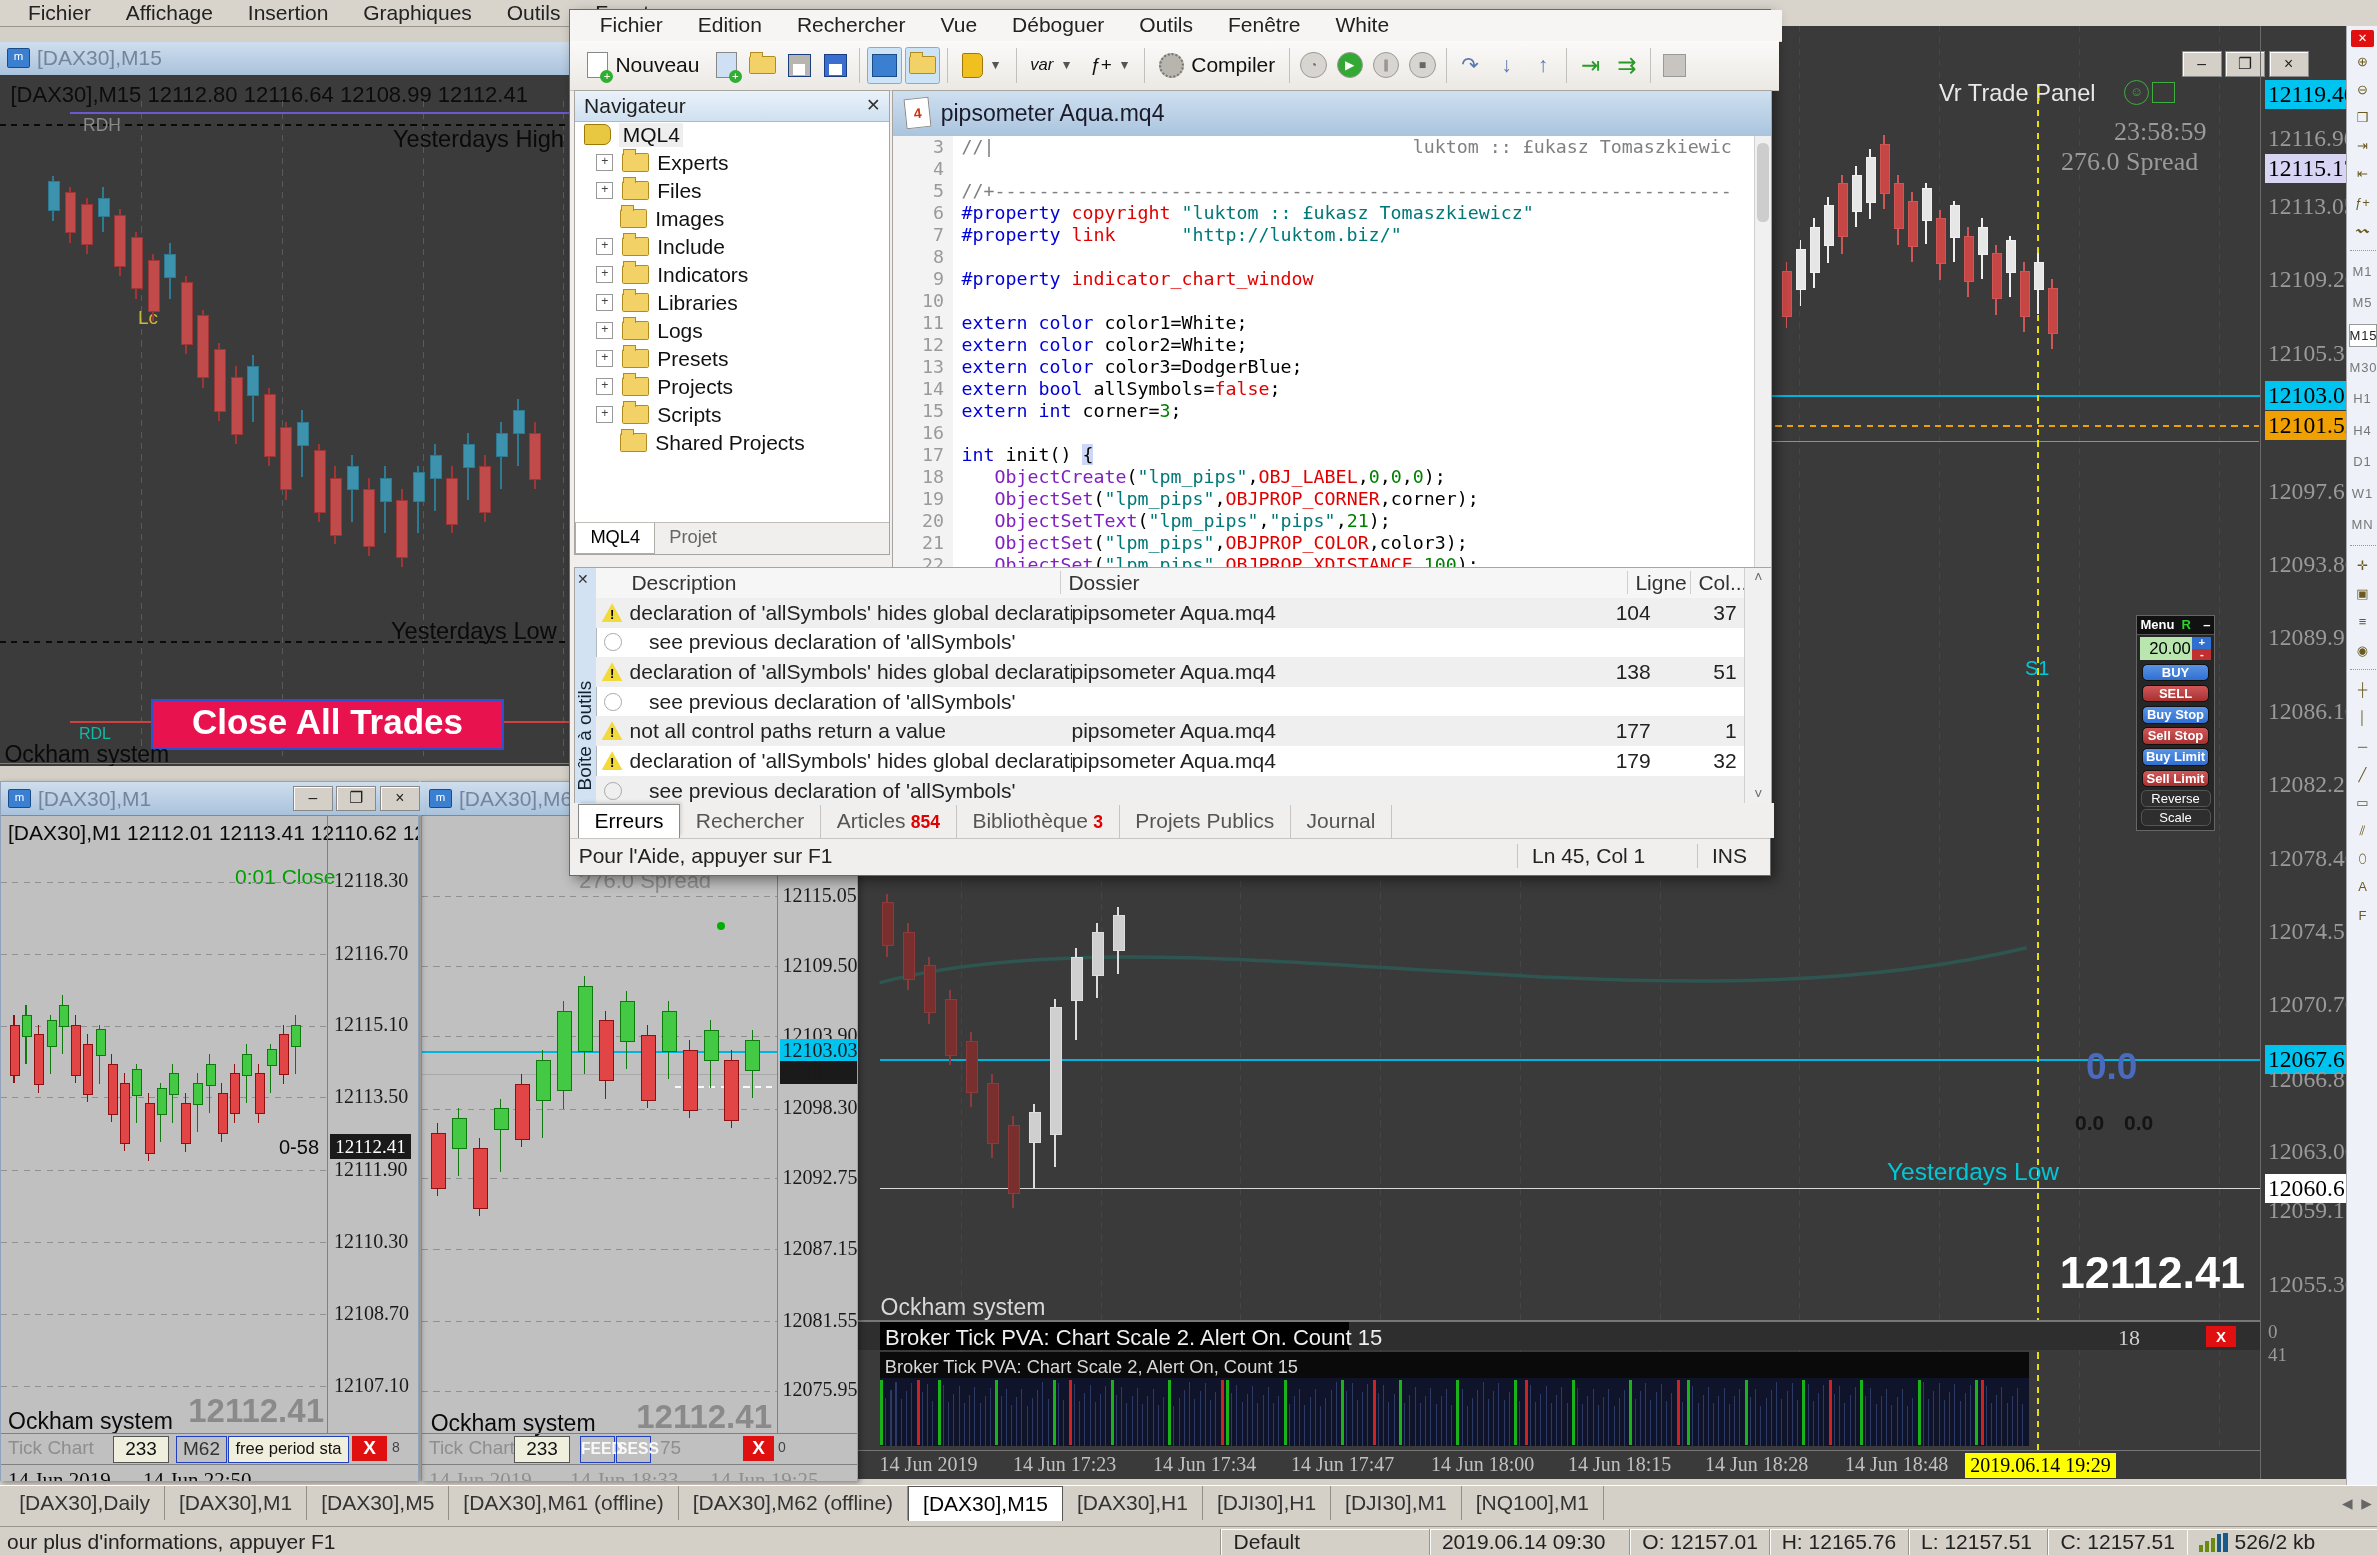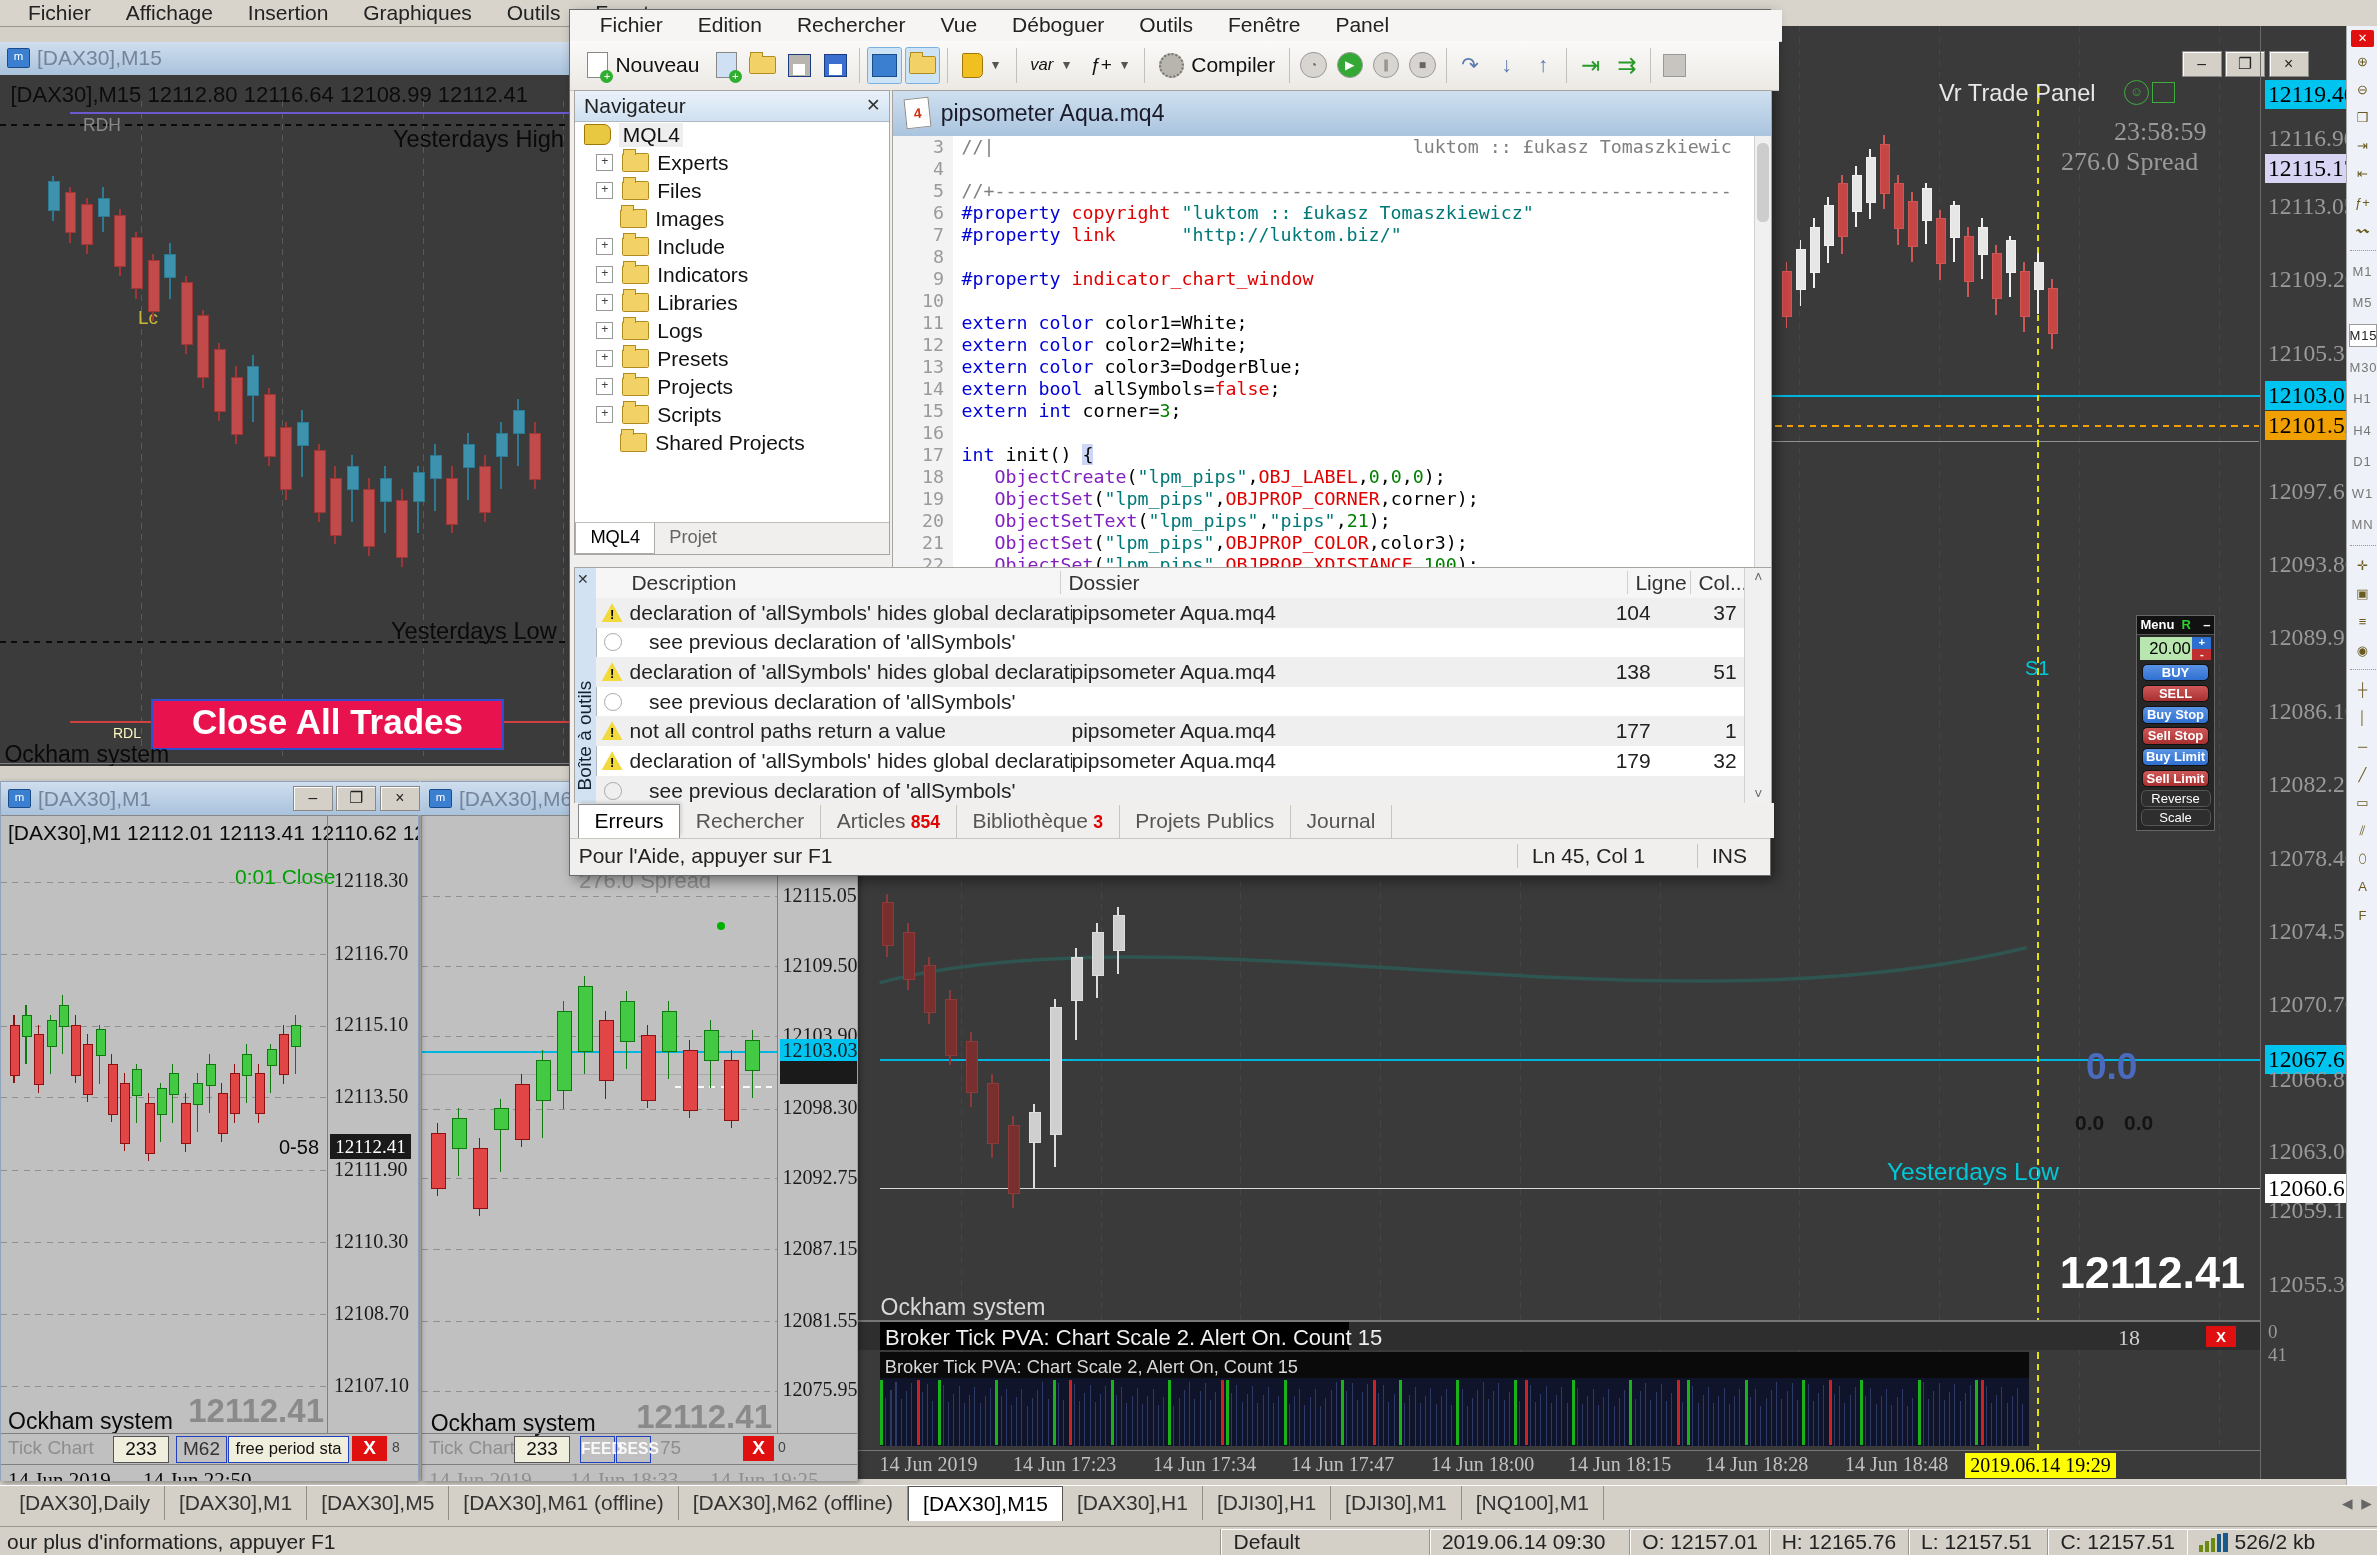--- a/index.html
+++ b/index.html
@@ -665,21 +665,21 @@
           <div class="candle" style="left: 452px; top: 291px; width: 1.7px; height: 67px; background: rgb(46, 122, 146);"></div>
           <div class="candle" style="left: 448px; top: 302px; width: 9.6px; height: 22.4px; background: rgb(61, 147, 173); border: 0.9px solid rgb(46, 122, 146);"></div>
           <div class="candle" style="left: 469px; top: 268px; width: 1.7px; height: 67px; background: rgb(46, 122, 146);"></div>
           <div class="candle" style="left: 465px; top: 279px; width: 9.6px; height: 22.4px; background: rgb(61, 147, 173); border: 0.9px solid rgb(46, 122, 146);"></div>
           <div class="candle" style="left: 486px; top: 291px; width: 1.7px; height: 67px; background: rgb(160, 53, 53);"></div>
           <div class="candle" style="left: 481px; top: 302px; width: 9.6px; height: 45px; background: rgb(193, 75, 75); border: 0.9px solid rgb(160, 53, 53);"></div>
         </div>
       <div class="dash-h abs" style="left:0;top:566px;width:569px;color:#0a0a0a;height:1.7px;"></div>
       <div class="chart-note" style="left:391px;top:543px;color:#0a0a0a;font-size:23.6px;">Yesterdays Low</div>
       <div class="hline" style="left:70px;top:646px;width:499px;background:#d04040;"></div>
-      <div class="chart-note" style="left:79px;top:650px;color:#fef9c3;font-size:14px;margin-left:34px;">RDL</div>
+      <div class="chart-note" style="left:79px;top:650px;color:#14b8a6;font-size:16px;">RDL</div>
       <div id="close-all" style="top:624px;">Close All Trades</div>
       <div class="chart-note" style="left:4.4px;top:666px;color:#0a0a0a;font-size:23px;">Ockham system</div>
       <div class="abs" style="left:0;top:688px;width:569px;height:0.9px;background:#808080;"></div>
       <div id="lm15-times" class="abs serif" style="left:0;top:692px;width:569px;color:#0a0a0a;font-size:21px;"></div>
     </div>
   </div>
 
   <div id="win-m62" class="abs floatwin" style="left:421px;top:781px;width:435px;height:698px;background:#c0c0c0;">
     <div class="titlebar" style="top:0;width:100%;">
       <div class="tb-ico">m</div>
@@ -938,21 +938,21 @@
 
   <div id="editor" class="abs">
     <div id="ed-menu">
         <div class="mi">Fichier</div>
         <div class="mi">Edition</div>
         <div class="mi">Rechercher</div>
         <div class="mi">Vue</div>
         <div class="mi">Déboguer</div>
         <div class="mi">Outils</div>
         <div class="mi">Fenêtre</div>
-        <div class="mi">Panel</div>
+        <div class="mi">White</div>
       </div>
     <div id="ed-toolbar">
       <div class="ti wide">
         <span class="page-ic">
             <span class="plus-dot">+</span>
           </span>
         <span>Nouveau</span>
       </div>
       <div class="ti">
           <span class="page-ic" style="background:#cfe0f4;">

